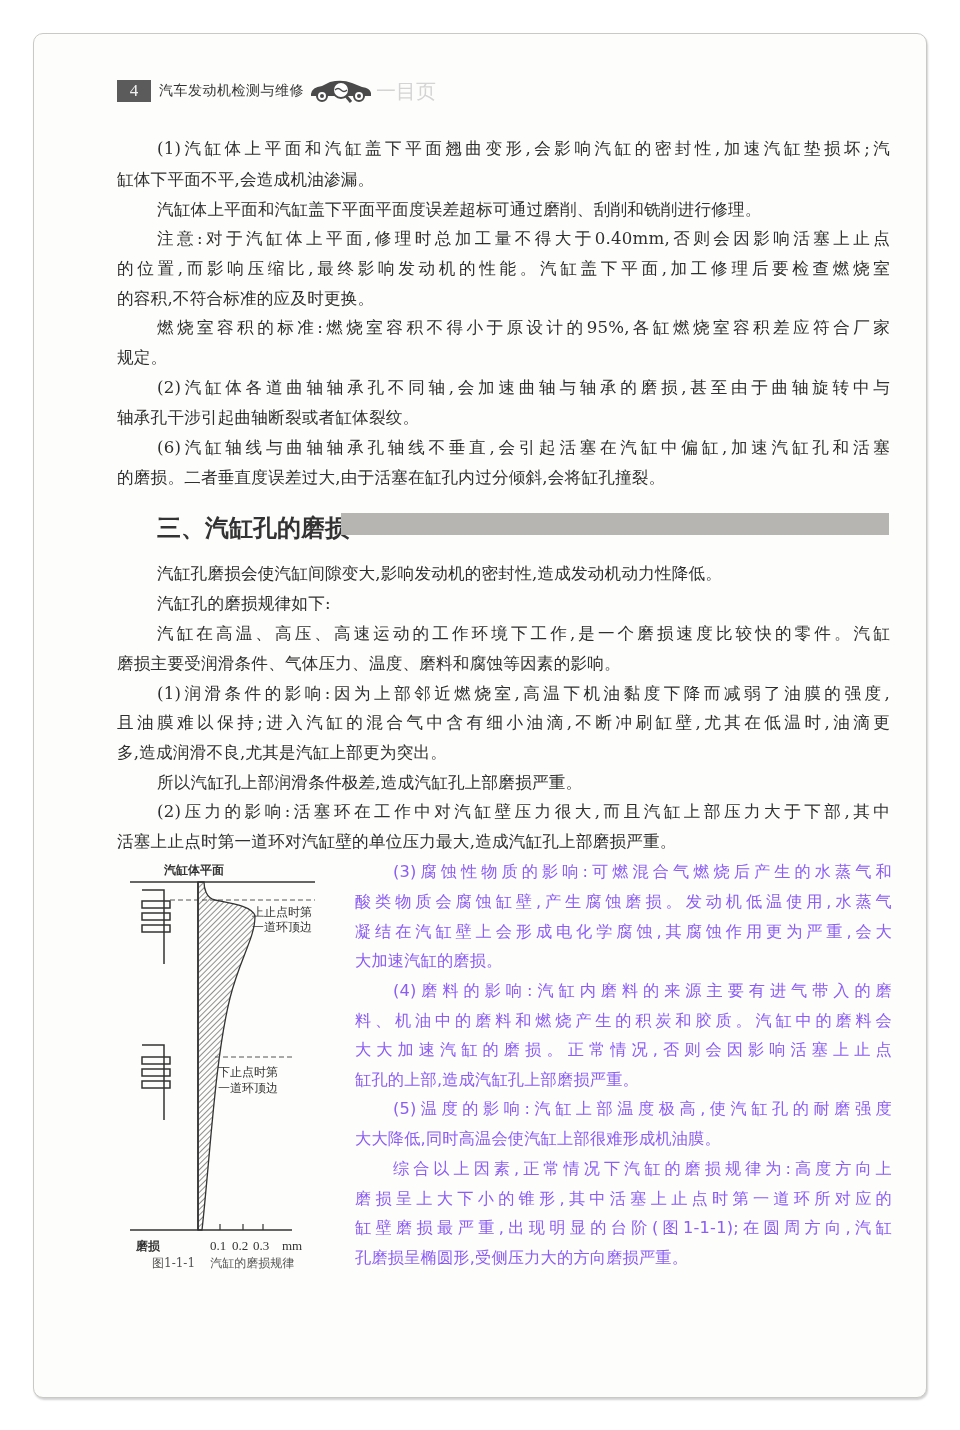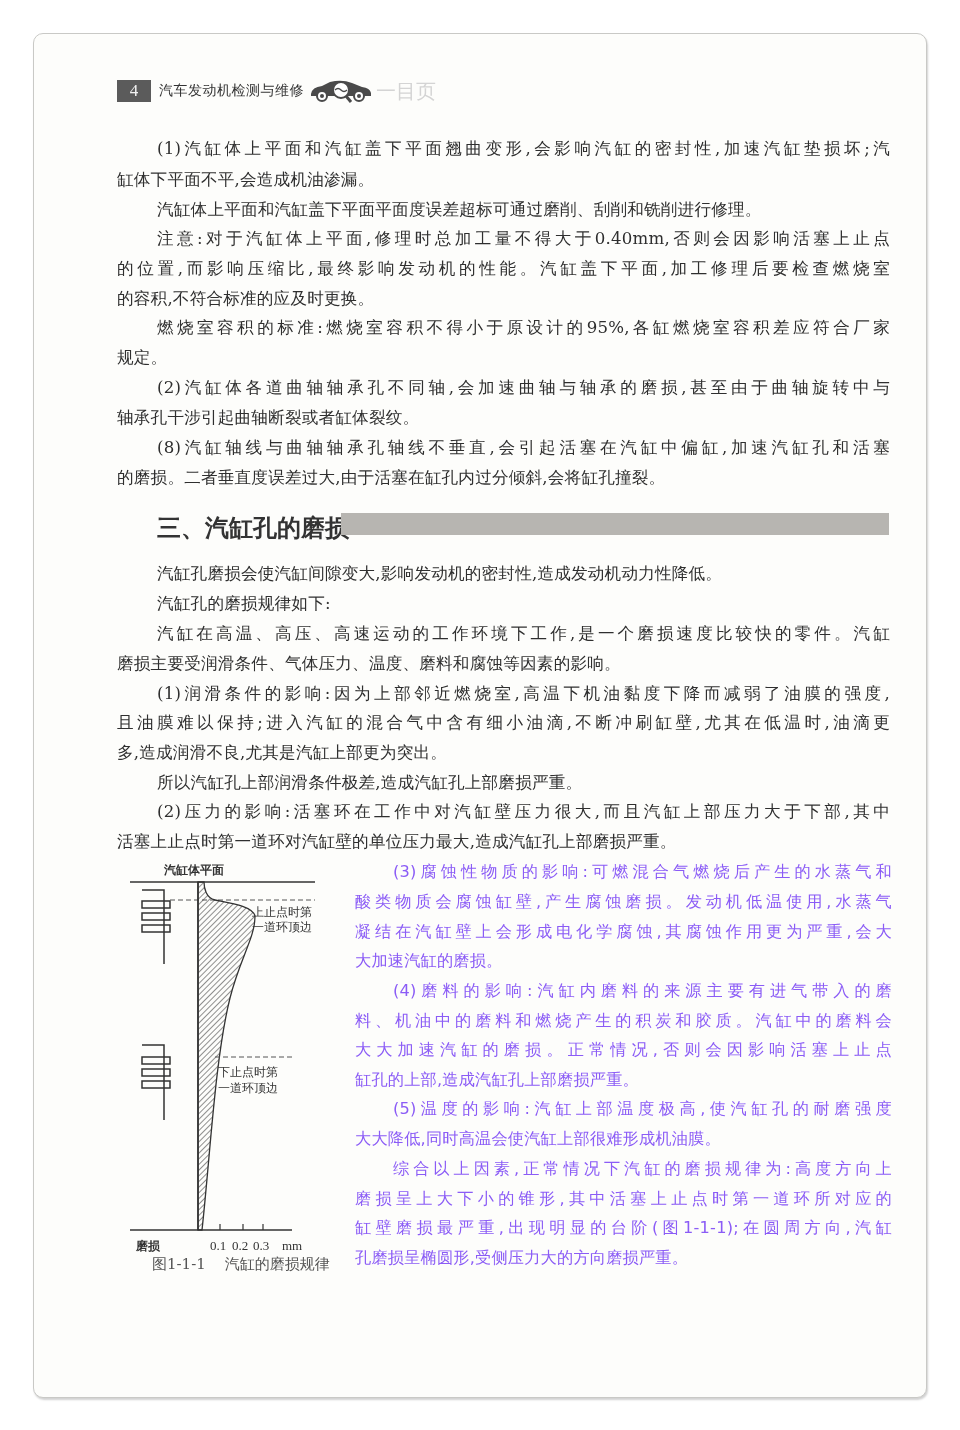--- a/index.html
+++ b/index.html
@@ -30,21 +30,21 @@
   .ind { left:157px; }
   .ind.j { width:733px; text-align:justify; text-align-last:justify; }
   .rt { left:355px; width:537px; text-align:justify; text-align-last:justify; font-family:"DejaVu Sans",sans-serif; font-size:16.2px; color:#8b5cf6; }
   .rt.last { text-align-last:left; }
   .rti { left:393px; width:499px; }
 
   .sec-title { position:absolute; left:157px; top:512px; font-family:"DejaVu Sans",sans-serif; font-weight:bold; font-size:24px; color:#333; }
   .sec-bar { position:absolute; left:341px; top:513px; width:548px; height:22px; background:#b7b5b1; }
 
   .fig { position:absolute; left:120px; top:858px; width:230px; height:420px; }
-  .fig-cap { position:absolute; left:152px; top:1255px; font-family:"DejaVu Serif",serif; font-size:15px; color:#555; }
+  .fig-cap { position:absolute; left:152px; top:1255px; font-family:"DejaVu Serif",serif; font-size:12px; color:#555; }
 </style>
 </head>
 <body>
 
 <div class="page"></div>
 
 <div class="hdr">
   <div class="pgnum">4</div>
   <div class="book-title">汽车发动机检测与维修</div>
   <svg class="car" width="66" height="26" viewBox="0 0 66 26">
@@ -63,21 +63,21 @@
 <div class="line ind j" style="top:139px">(1)汽缸体上平面和汽缸盖下平面翘曲变形,会影响汽缸的密封性,加速汽缸垫损坏;汽</div>
 <div class="line full last" style="top:170px">缸体下平面不平,会造成机油渗漏。</div>
 <div class="line ind" style="top:200px">汽缸体上平面和汽缸盖下平面平面度误差超标可通过磨削、刮削和铣削进行修理。</div>
 <div class="line ind j" style="top:229px">注意:对于汽缸体上平面,修理时总加工量不得大于0.40mm,否则会因影响活塞上止点</div>
 <div class="line full" style="top:259px">的位置,而影响压缩比,最终影响发动机的性能。汽缸盖下平面,加工修理后要检查燃烧室</div>
 <div class="line full last" style="top:289px">的容积,不符合标准的应及时更换。</div>
 <div class="line ind j" style="top:318px">燃烧室容积的标准:燃烧室容积不得小于原设计的95%,各缸燃烧室容积差应符合厂家</div>
 <div class="line full last" style="top:348px">规定。</div>
 <div class="line ind j" style="top:378px">(2)汽缸体各道曲轴轴承孔不同轴,会加速曲轴与轴承的磨损,甚至由于曲轴旋转中与</div>
 <div class="line full last" style="top:408px">轴承孔干涉引起曲轴断裂或者缸体裂纹。</div>
-<div class="line ind j" style="top:438px">(8)汽缸轴线与曲轴轴承孔轴线不垂直,会引起活塞在汽缸中偏缸,加速汽缸孔和活塞</div>
+<div class="line ind j" style="top:438px">(6)汽缸轴线与曲轴轴承孔轴线不垂直,会引起活塞在汽缸中偏缸,加速汽缸孔和活塞</div>
 <div class="line full last" style="top:468px">的磨损。二者垂直度误差过大,由于活塞在缸孔内过分倾斜,会将缸孔撞裂。</div>
 
 <div class="sec-title">三、汽缸孔的磨损</div>
 <div class="sec-bar"></div>
 
 <div class="line ind" style="top:564px">汽缸孔磨损会使汽缸间隙变大,影响发动机的密封性,造成发动机动力性降低。</div>
 <div class="line ind" style="top:594px">汽缸孔的磨损规律如下:</div>
 <div class="line ind j" style="top:624px">汽缸在高温、高压、高速运动的工作环境下工作,是一个磨损速度比较快的零件。汽缸</div>
 <div class="line full last" style="top:654px">磨损主要受润滑条件、气体压力、温度、磨料和腐蚀等因素的影响。</div>
 <div class="line ind j" style="top:684px">(1)润滑条件的影响:因为上部邻近燃烧室,高温下机油黏度下降而减弱了油膜的强度,</div>

